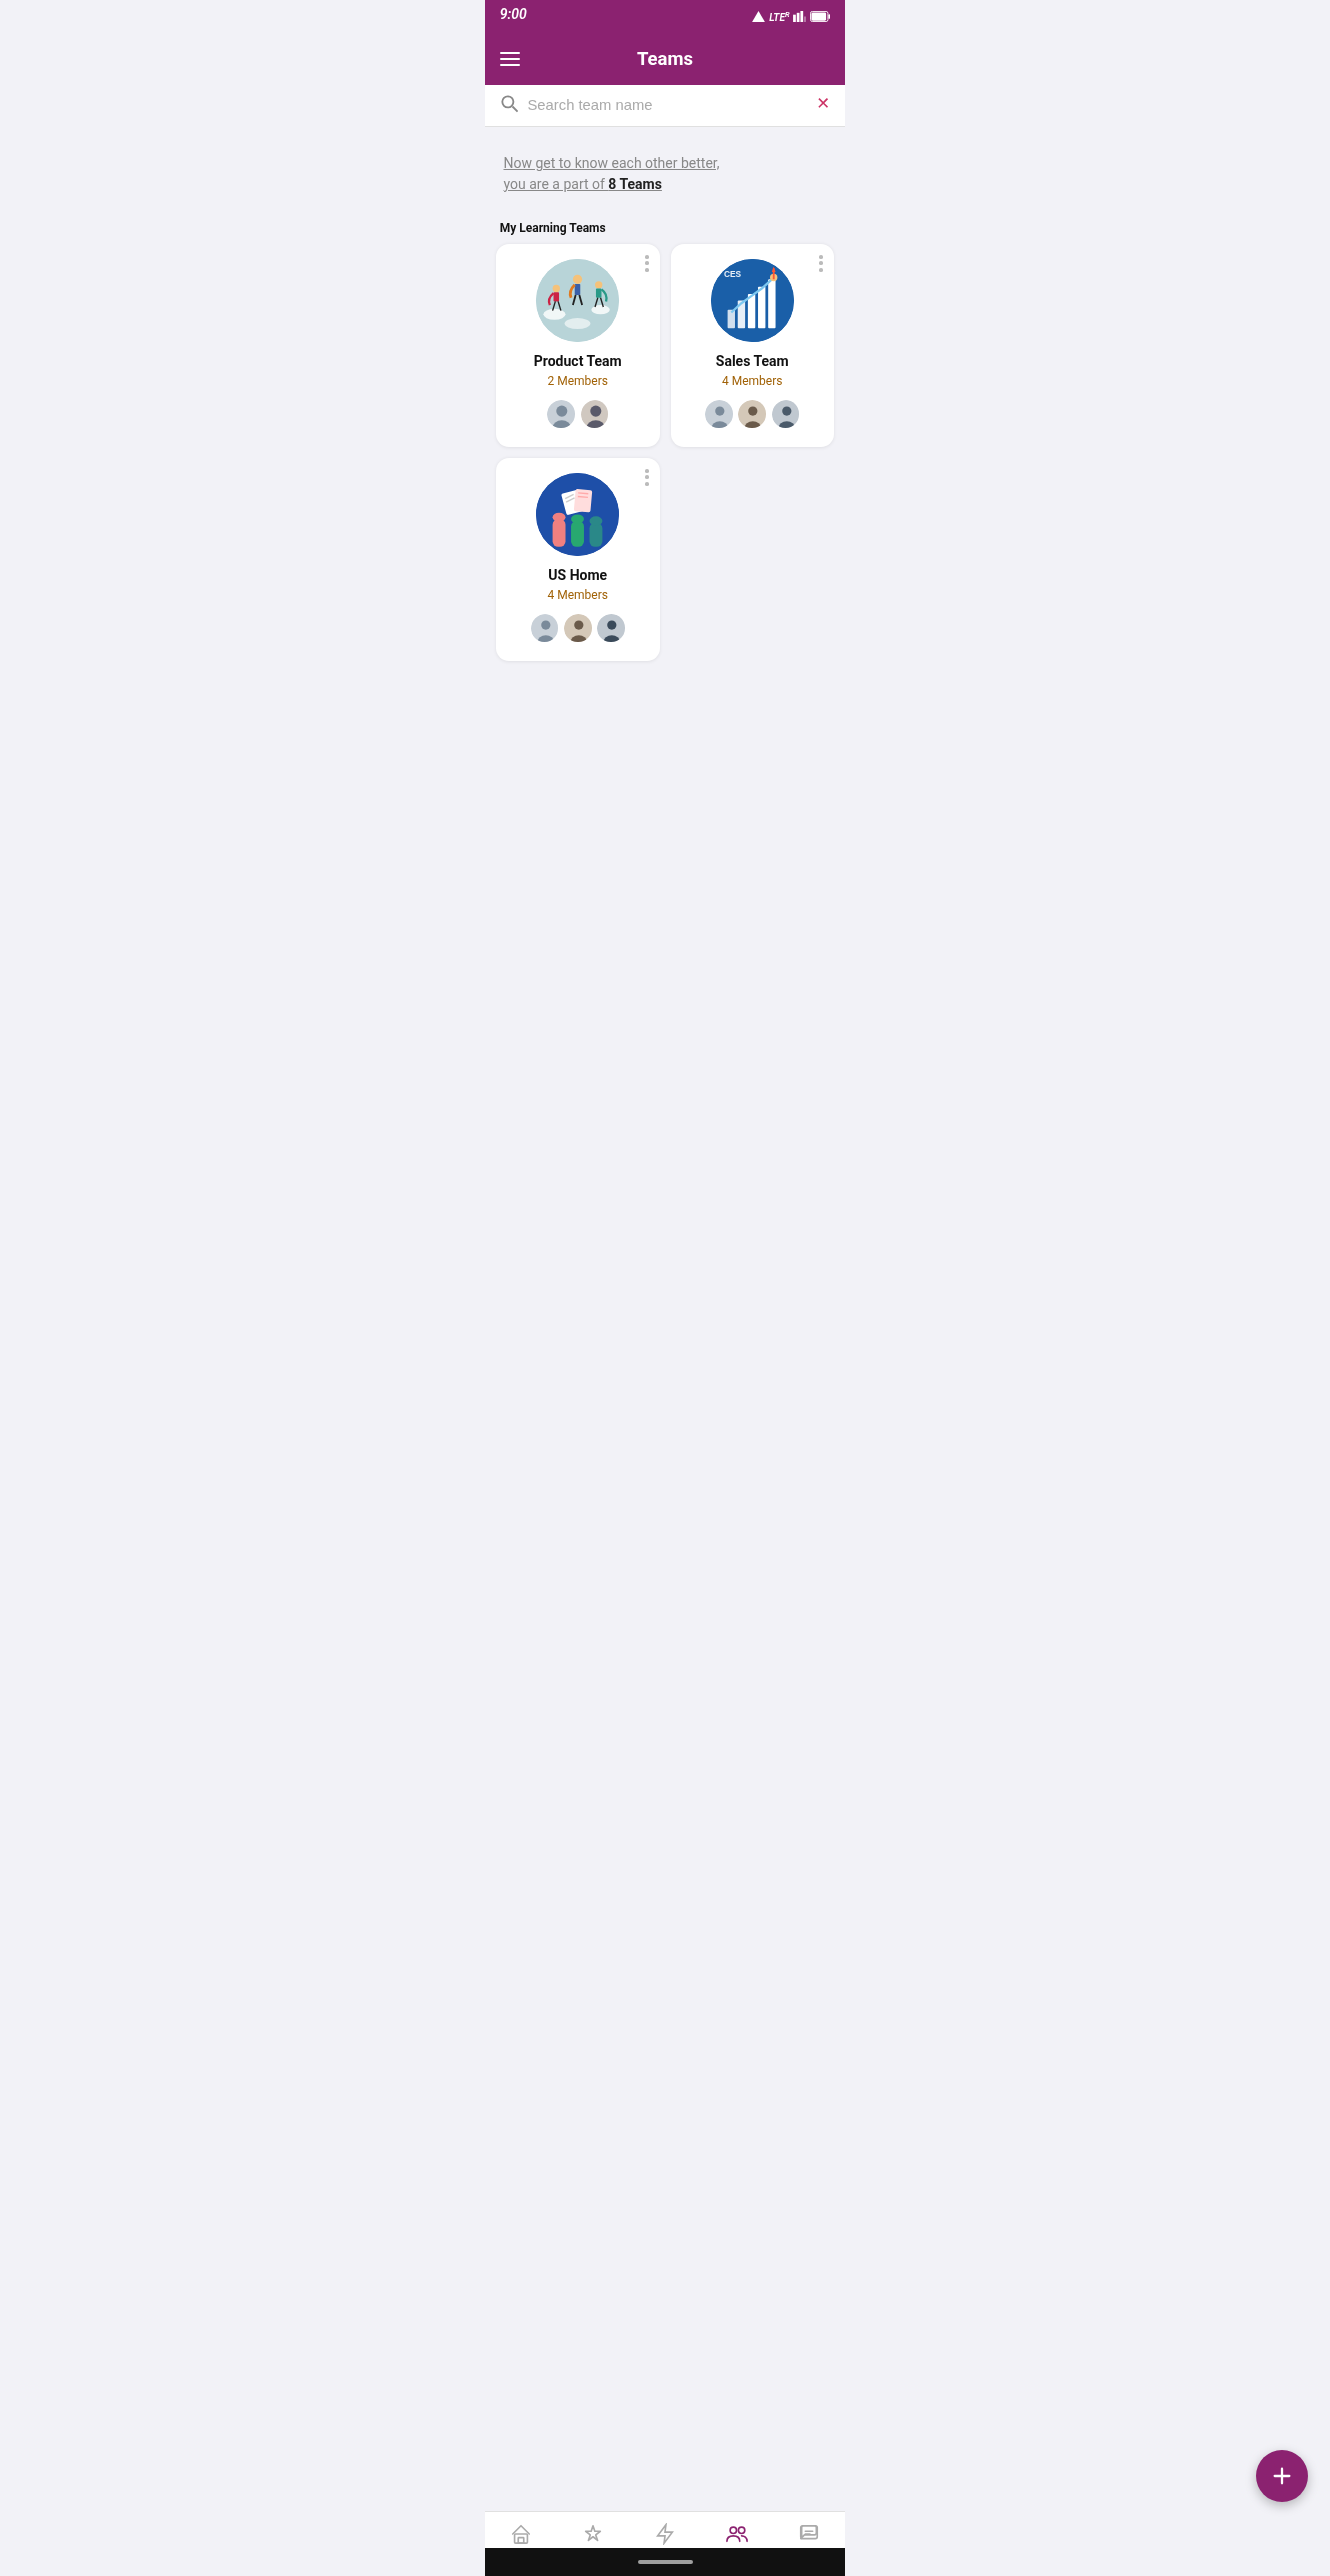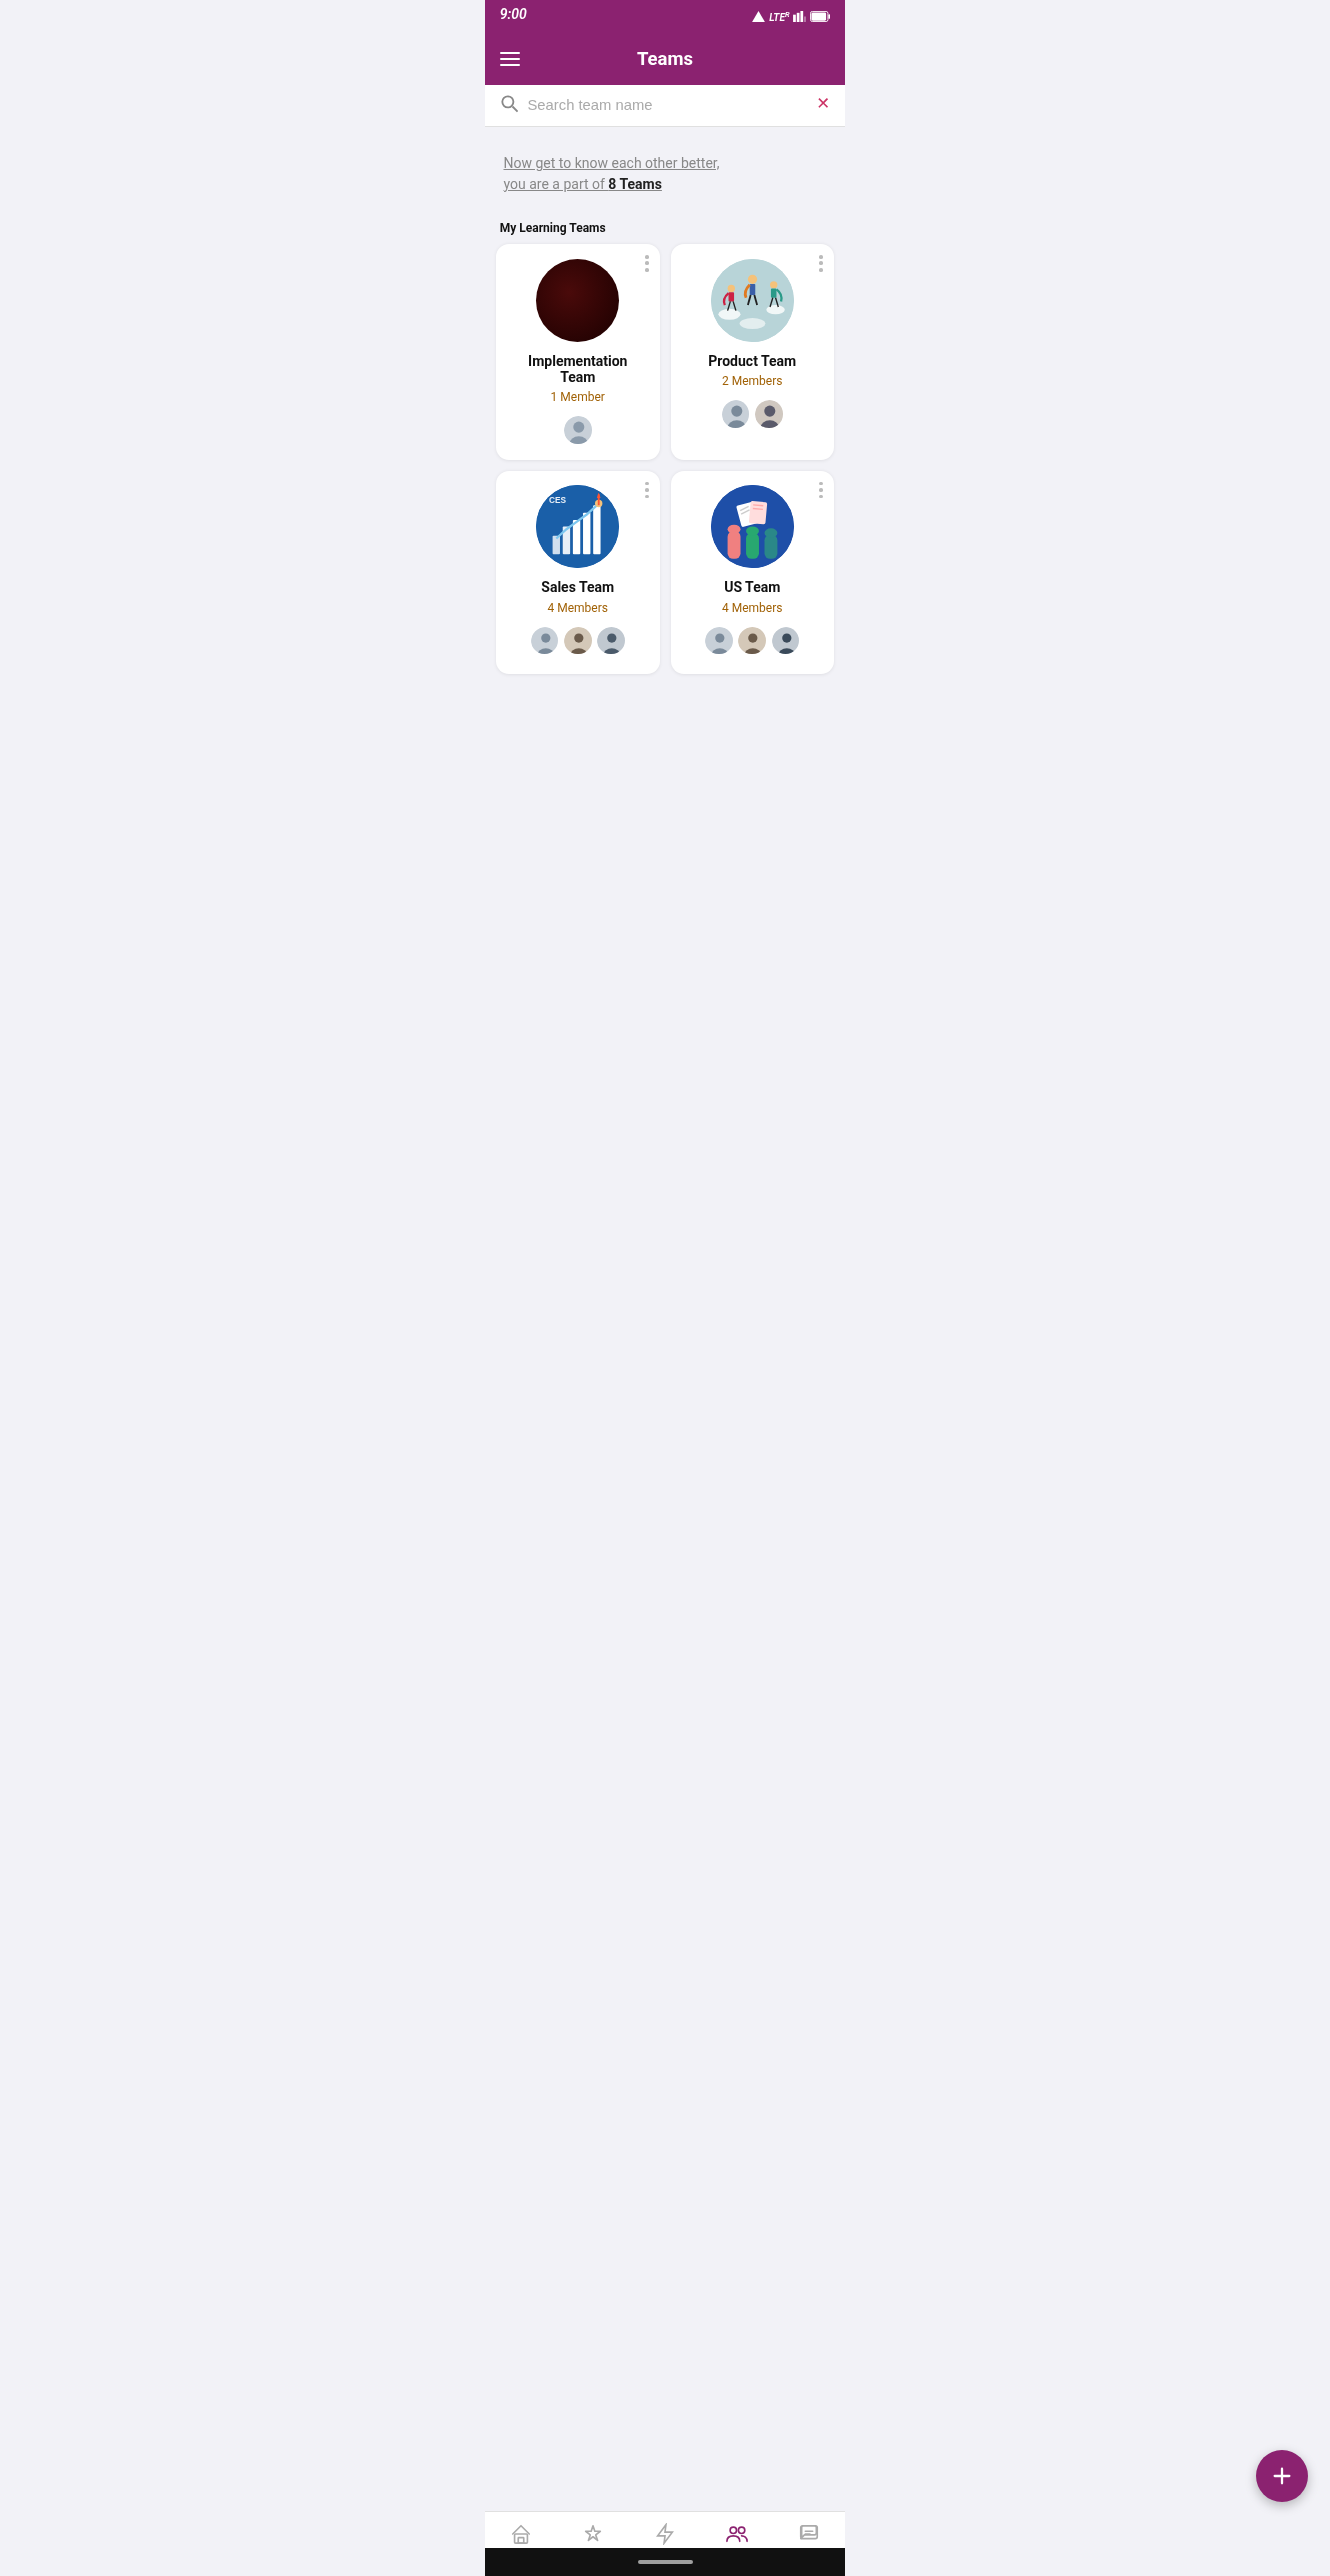--- a/index.html
+++ b/index.html
@@ -354,39 +354,20 @@
 
 <div class="subtitle-section">
   <span>Now get to know each other better,</span><br>
   <span>you are a part of </span><span class="bold">8 Teams</span>
 </div>
 
 <div class="section-title">My Learning Teams</div>
 
 <div class="teams-grid">
 
-  <div class="team-card">
-    <div class="card-menu">
-      <span></span>
-        <span></span>
-        <span></span>
-    </div>
-    <div class="team-avatar dark-red"></div>
-    <div class="team-name">Implementation<br>Team</div>
-    <div class="member-count">1 Member</div>
-    <div class="member-avatars">
-      <div class="member-avatar">
-        <svg viewBox="0 0 32 32" width="29.6" height="29.6">
-            <circle cx="16" cy="16" r="16" fill="#c8d0d8"></circle>
-            <circle cx="16" cy="12" r="6" fill="#8a9aaa"></circle>
-            <ellipse cx="16" cy="30" rx="10" ry="8" fill="#8a9aaa"></ellipse>
-          </svg>
-      </div>
-    </div>
-  </div>
 
   <div class="team-card">
     <div class="card-menu">
       <span></span>
         <span></span>
         <span></span>
     </div>
     <div class="team-avatar product-team-img">
 
       <svg viewBox="0 0 90 90" width="83" height="83">
@@ -512,21 +493,21 @@
         <rect x="18" y="50" width="14" height="30" fill="#f08080" rx="6"></rect>
         <ellipse cx="25" cy="48" rx="7" ry="5" fill="#f08080"></ellipse>
 
         <rect x="38" y="52" width="14" height="28" fill="#28a870" rx="6"></rect>
         <ellipse cx="45" cy="50" rx="7" ry="5" fill="#28a870"></ellipse>
 
         <rect x="58" y="54" width="14" height="26" fill="#2a8888" rx="6"></rect>
         <ellipse cx="65" cy="52" rx="7" ry="5" fill="#2a8888"></ellipse>
       </svg>
     </div>
-    <div class="team-name">US Team</div>
+    <div class="team-name">US Home</div>
     <div class="member-count">4 Members</div>
     <div class="member-avatars">
       <div class="member-avatar">
         <svg viewBox="0 0 32 32" width="29.6" height="29.6">
             <circle cx="16" cy="16" r="16" fill="#c8d0d8"></circle>
             <circle cx="16" cy="12" r="5" fill="#7a8a9a"></circle>
             <ellipse cx="16" cy="30" rx="9" ry="7" fill="#7a8a9a"></ellipse>
           </svg>
       </div>
       <div class="member-avatar">

